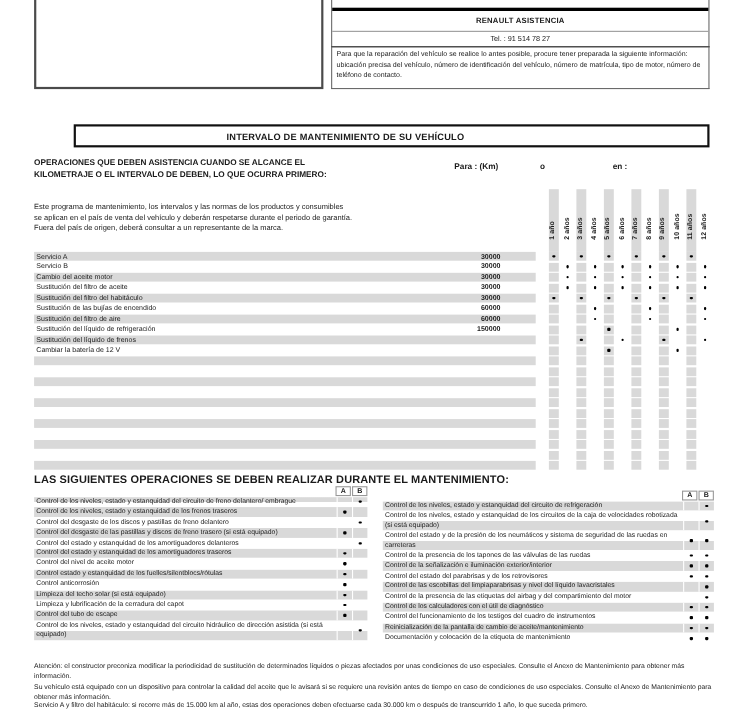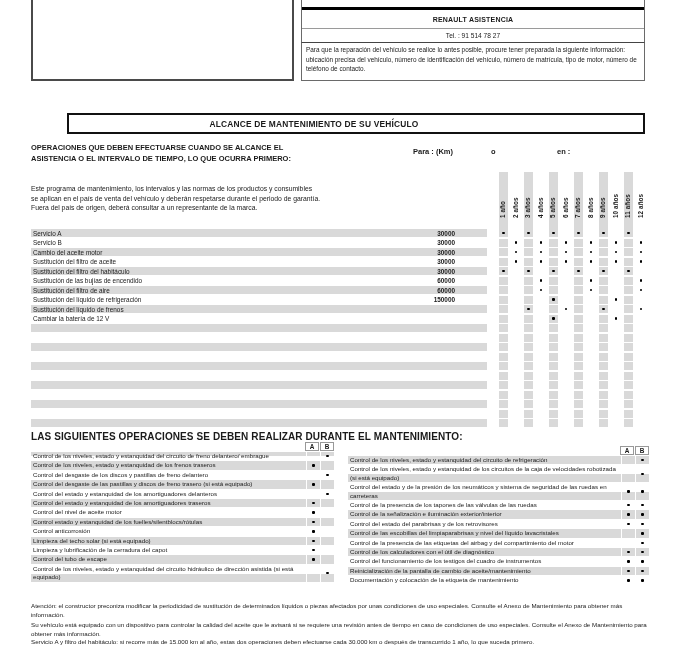--- a/index.html
+++ b/index.html
@@ -72,26 +72,26 @@
 <div class="abs left-box"></div>
 
 <div class="abs right-table">
   <div class="rt-row0"></div>
   <div class="rt-row1">RENAULT ASISTENCIA</div>
   <div class="rt-row2">Tel. : 91 514 78 27</div>
 </div>
 <div class="abs note-box">Para que la reparación del vehículo se realice lo antes posible, procure tener preparada la siguiente información: ubicación precisa del vehículo, número de identificación del vehículo, número de matrícula, tipo de motor, número de teléfono de contacto.</div>
 
 <div class="abs title-box">
-  <span>ALCANCE DE MANTENIMIENTO DE SU VEHÍCULO</span>
+  <span>INTERVALO DE MANTENIMIENTO DE SU VEHÍCULO</span>
 </div>
 
 <div class="abs sched-heading">
-  <div>OPERACIONES QUE DEBEN EFECTUARSE CUANDO SE ALCANCE EL</div>
-  <div>ASISTENCIA O EL INTERVALO DE TIEMPO, LO QUE OCURRA PRIMERO:</div>
+  <div>OPERACIONES QUE DEBEN ASISTENCIA CUANDO SE ALCANCE EL</div>
+  <div>KILOMETRAJE O EL INTERVALO DE DEBEN, LO QUE OCURRA PRIMERO:</div>
 </div>
 <div class="abs hdr-lbl" style="left:413px;">Para : (Km)</div>
 <div class="abs hdr-lbl" style="left:491px;">o</div>
 <div class="abs hdr-lbl" style="left:557px;">en :</div>
 
 <div class="abs intro">
   <div>Este programa de mantenimiento, los intervalos y las normas de los productos y consumibles</div>
   <div>se aplican en el país de venta del vehículo y deberán respetarse durante el periodo de garantía.</div>
   <div>Fuera del país de origen, deberá consultar a un representante de la marca.</div>
 </div>

